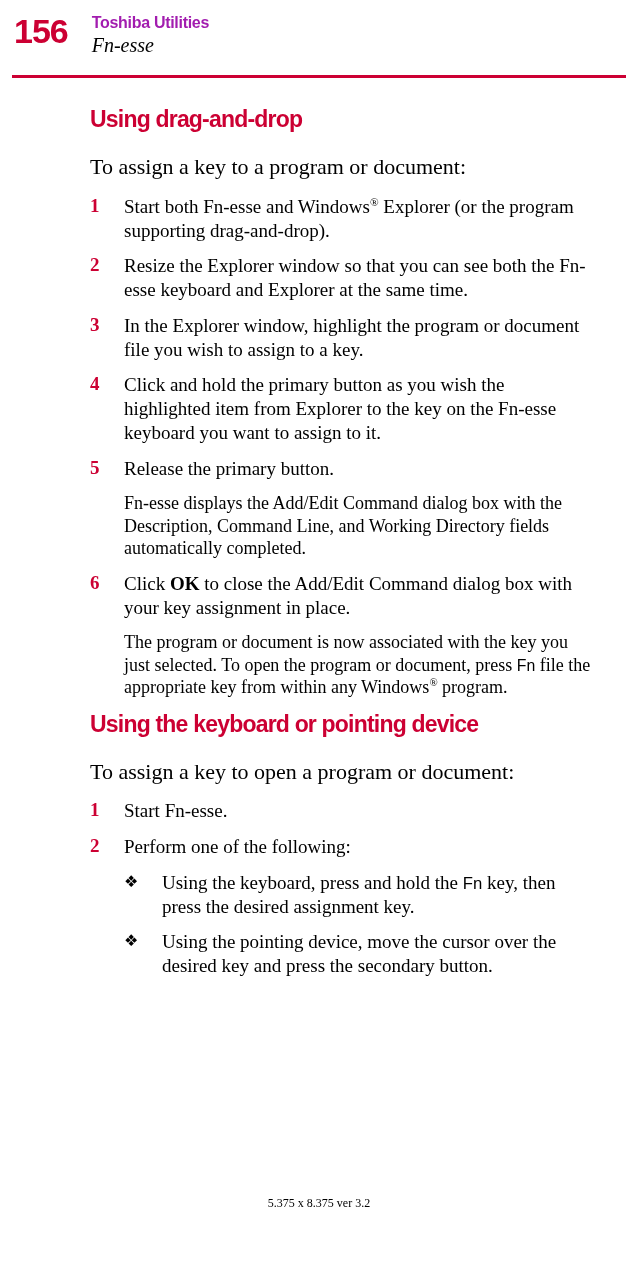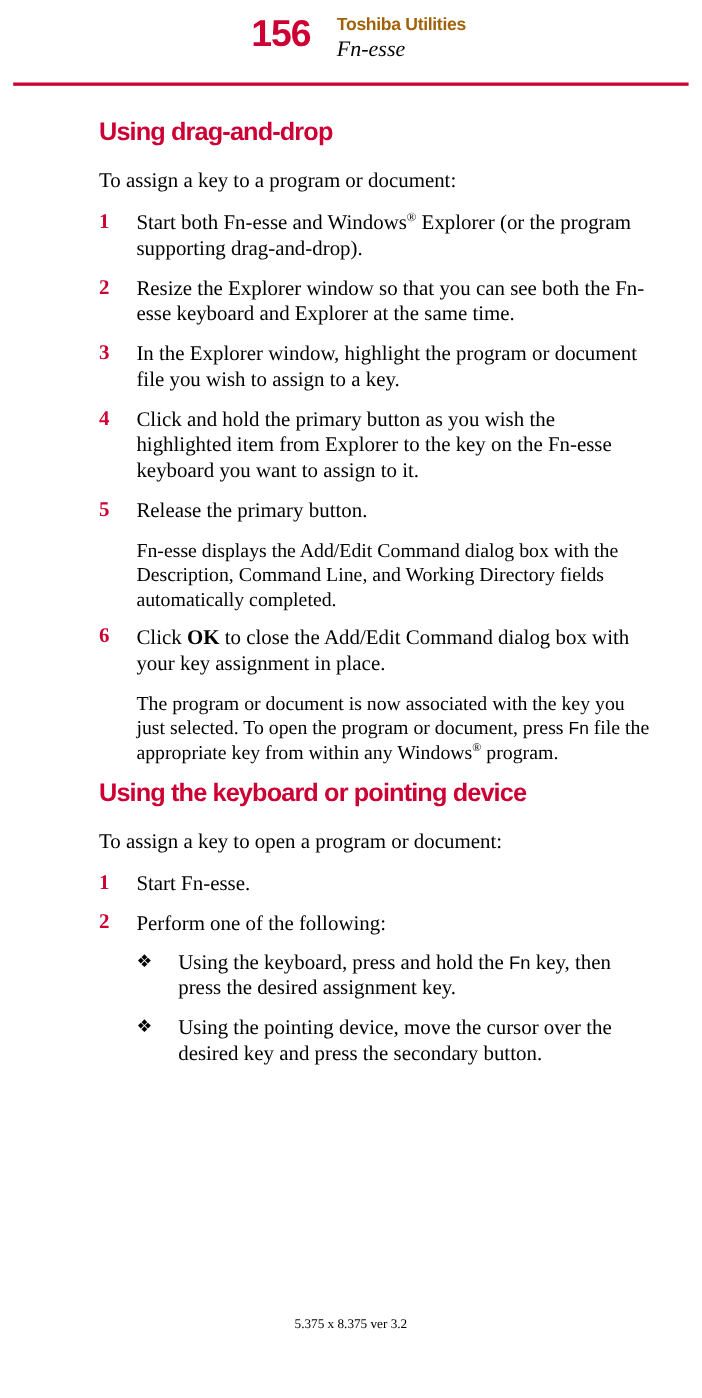--- a/index.html
+++ b/index.html
@@ -10,38 +10,37 @@
     font-family: "Times New Roman", Times, serif;
     position: relative;
     color: #000;
   }
   .header {
     display: flex;
     align-items: flex-start;
     padding-top: 12px;
     padding-left: 14px;
     padding-bottom: 18px;
-    justify-content: center;
   }
   .page-num {
     font-family: Arial, Helvetica, sans-serif;
     font-weight: bold;
     font-size: 34px;
     color: #cc0033;
     letter-spacing: -1px;
     margin-right: 24px;
   }
   .header-text {
     padding-top: 2px;
   }
   .header-title {
     font-family: Arial, Helvetica, sans-serif;
     font-weight: bold;
     font-size: 16px;
-    color: #a16207;
+    color: #a21caf;
     letter-spacing: -0.3px;
   }
   .header-sub {
     font-family: "Times New Roman", Times, serif;
     font-style: italic;
     font-size: 20px;
     color: #000;
     margin-top: 2px;
   }
   .header-rule {
@@ -55,21 +54,21 @@
   }
   .section-heading {
     font-family: Arial, Helvetica, sans-serif;
     font-weight: bold;
     font-size: 23px;
     color: #cc0033;
     letter-spacing: -0.8px;
     margin-bottom: 20px;
   }
   .para {
-    font-size: 19px;
+    font-size: 22px;
     line-height: 1.25;
     margin-bottom: 14px;
   }
   .step {
     display: flex;
     margin-bottom: 12px;
   }
   .step-num {
     color: #cc0033;
     font-weight: bold;

